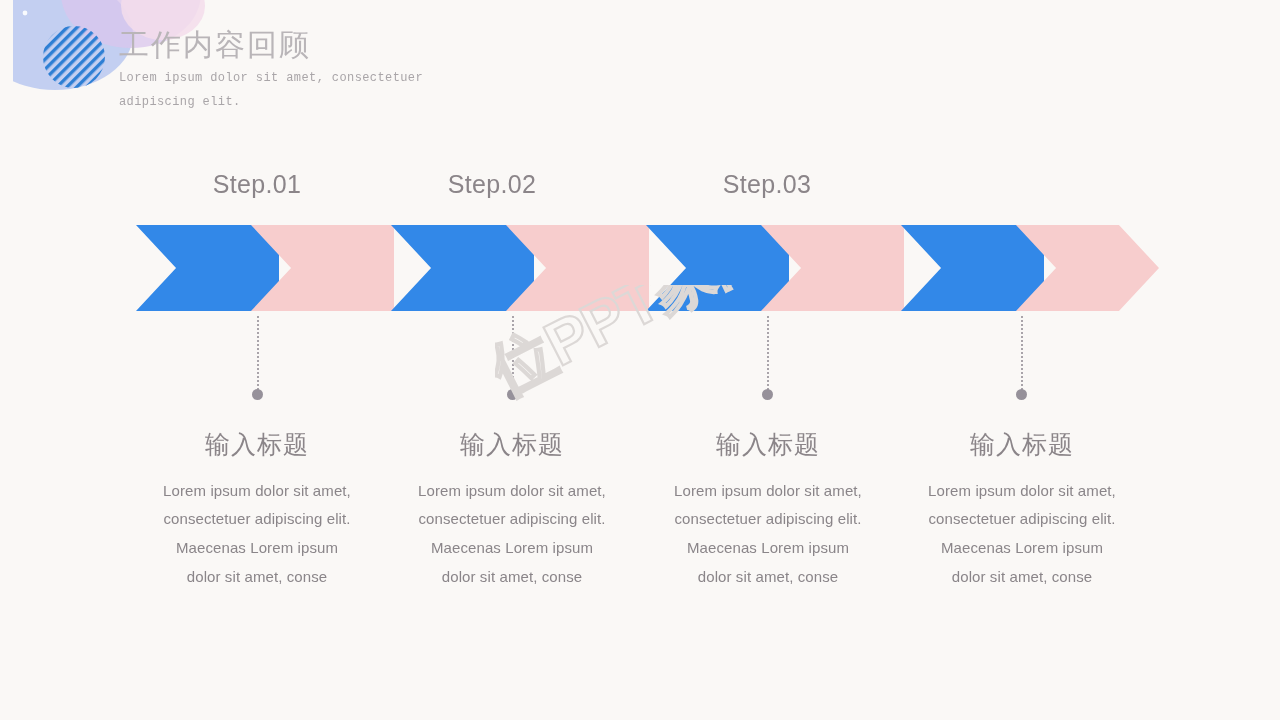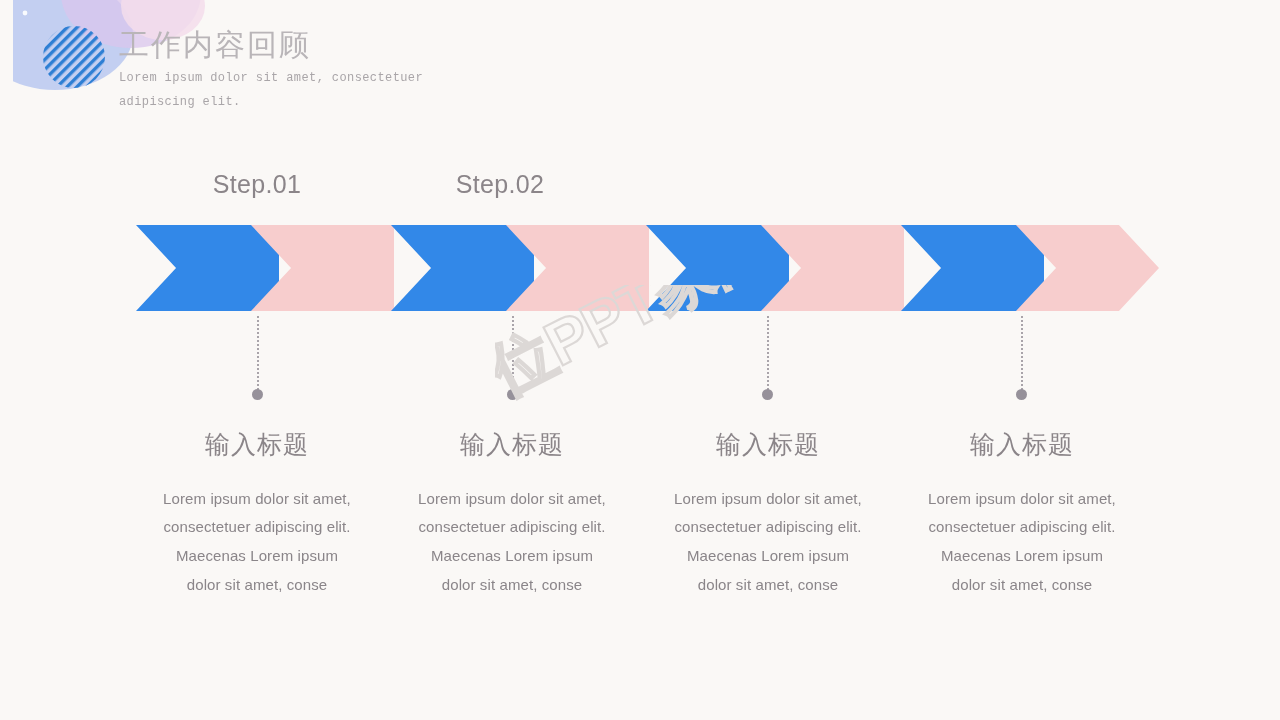--- a/index.html
+++ b/index.html
@@ -79,21 +79,21 @@
     position:absolute;
     top:428px;
     width:200px;
     text-align:center;
   }
   .card-title {
     font-size:25px;
     color:#8B8589;
     letter-spacing:1px;
     line-height:1.3;
-    margin-bottom:24px;
+    margin-bottom:16px;
     font-weight:400;
   }
   .card-body {
     font-size:15px;
     color:#8A8589;
     line-height:1.93;
     letter-spacing:0.1px;
   }
 
   
@@ -142,21 +142,22 @@
 
   <div id="title-block">
     <div id="page-title">工作内容回顾</div>
   </div>
   <div id="page-subtitle">Lorem ipsum dolor sit amet, consectetuer adipiscing elit.</div>
 </div>
 
 <div id="steps">
 
   <div class="step-label" style="left:137px;">Step.01</div>
-  <div class="step-label" style="left:380px;">Step.02</div>
+  <div class="step-label" style="left:372px;">Step.02</div>
+  <div class="step-label" style="left:647px;">Step.03</div>
 
   <div class="chev-row">
 
     <div class="chev blue" style="left:136px; width:143px; clip-path:polygon(0 0, 100% 0, 100% 100%, 0 100%, 28% 50%);"></div>
     <div class="chev pink" style="left:251px; width:143px; clip-path:polygon(0 0, 100% 0, 100% 100%, 0 100%, 28% 50%);"></div>
 
     <div class="chev blue" style="left:391px; width:143px; clip-path:polygon(0 0, 100% 0, 100% 100%, 0 100%, 28% 50%);"></div>
     <div class="chev pink" style="left:506px; width:143px; clip-path:polygon(0 0, 100% 0, 100% 100%, 0 100%, 28% 50%);"></div>
 
     <div class="chev blue" style="left:646px; width:143px; clip-path:polygon(0 0, 100% 0, 100% 100%, 0 100%, 28% 50%);"></div>

